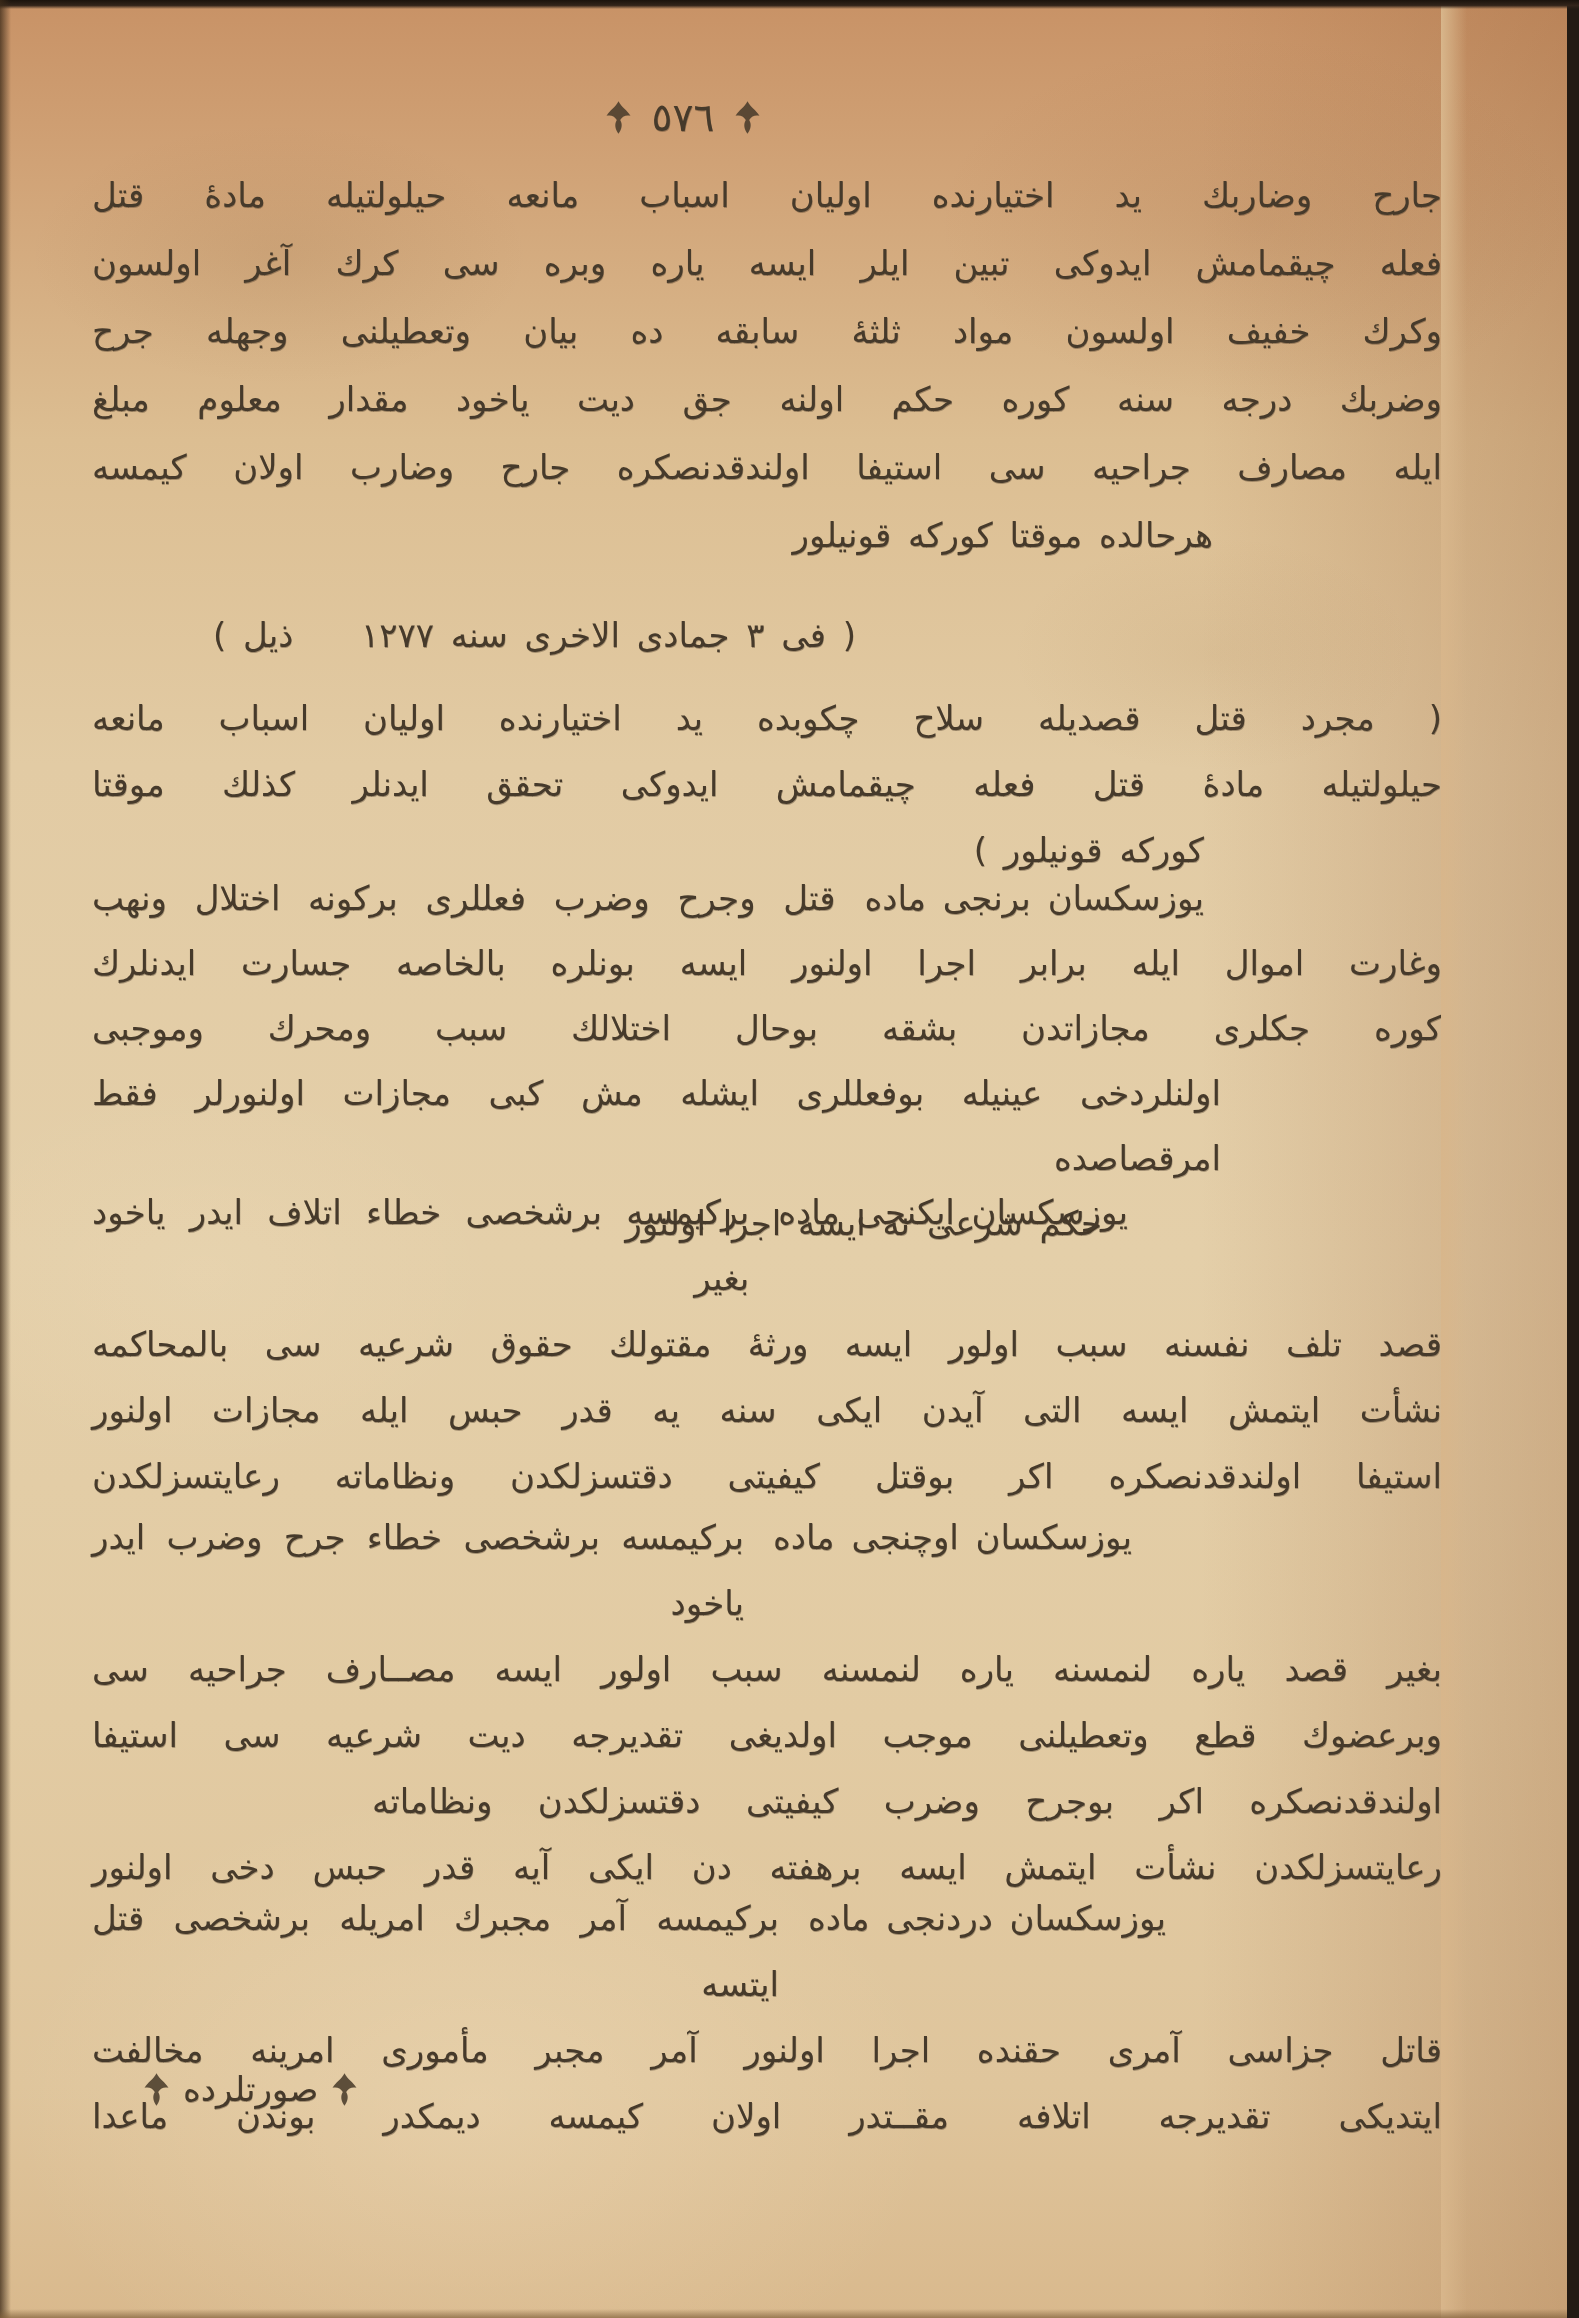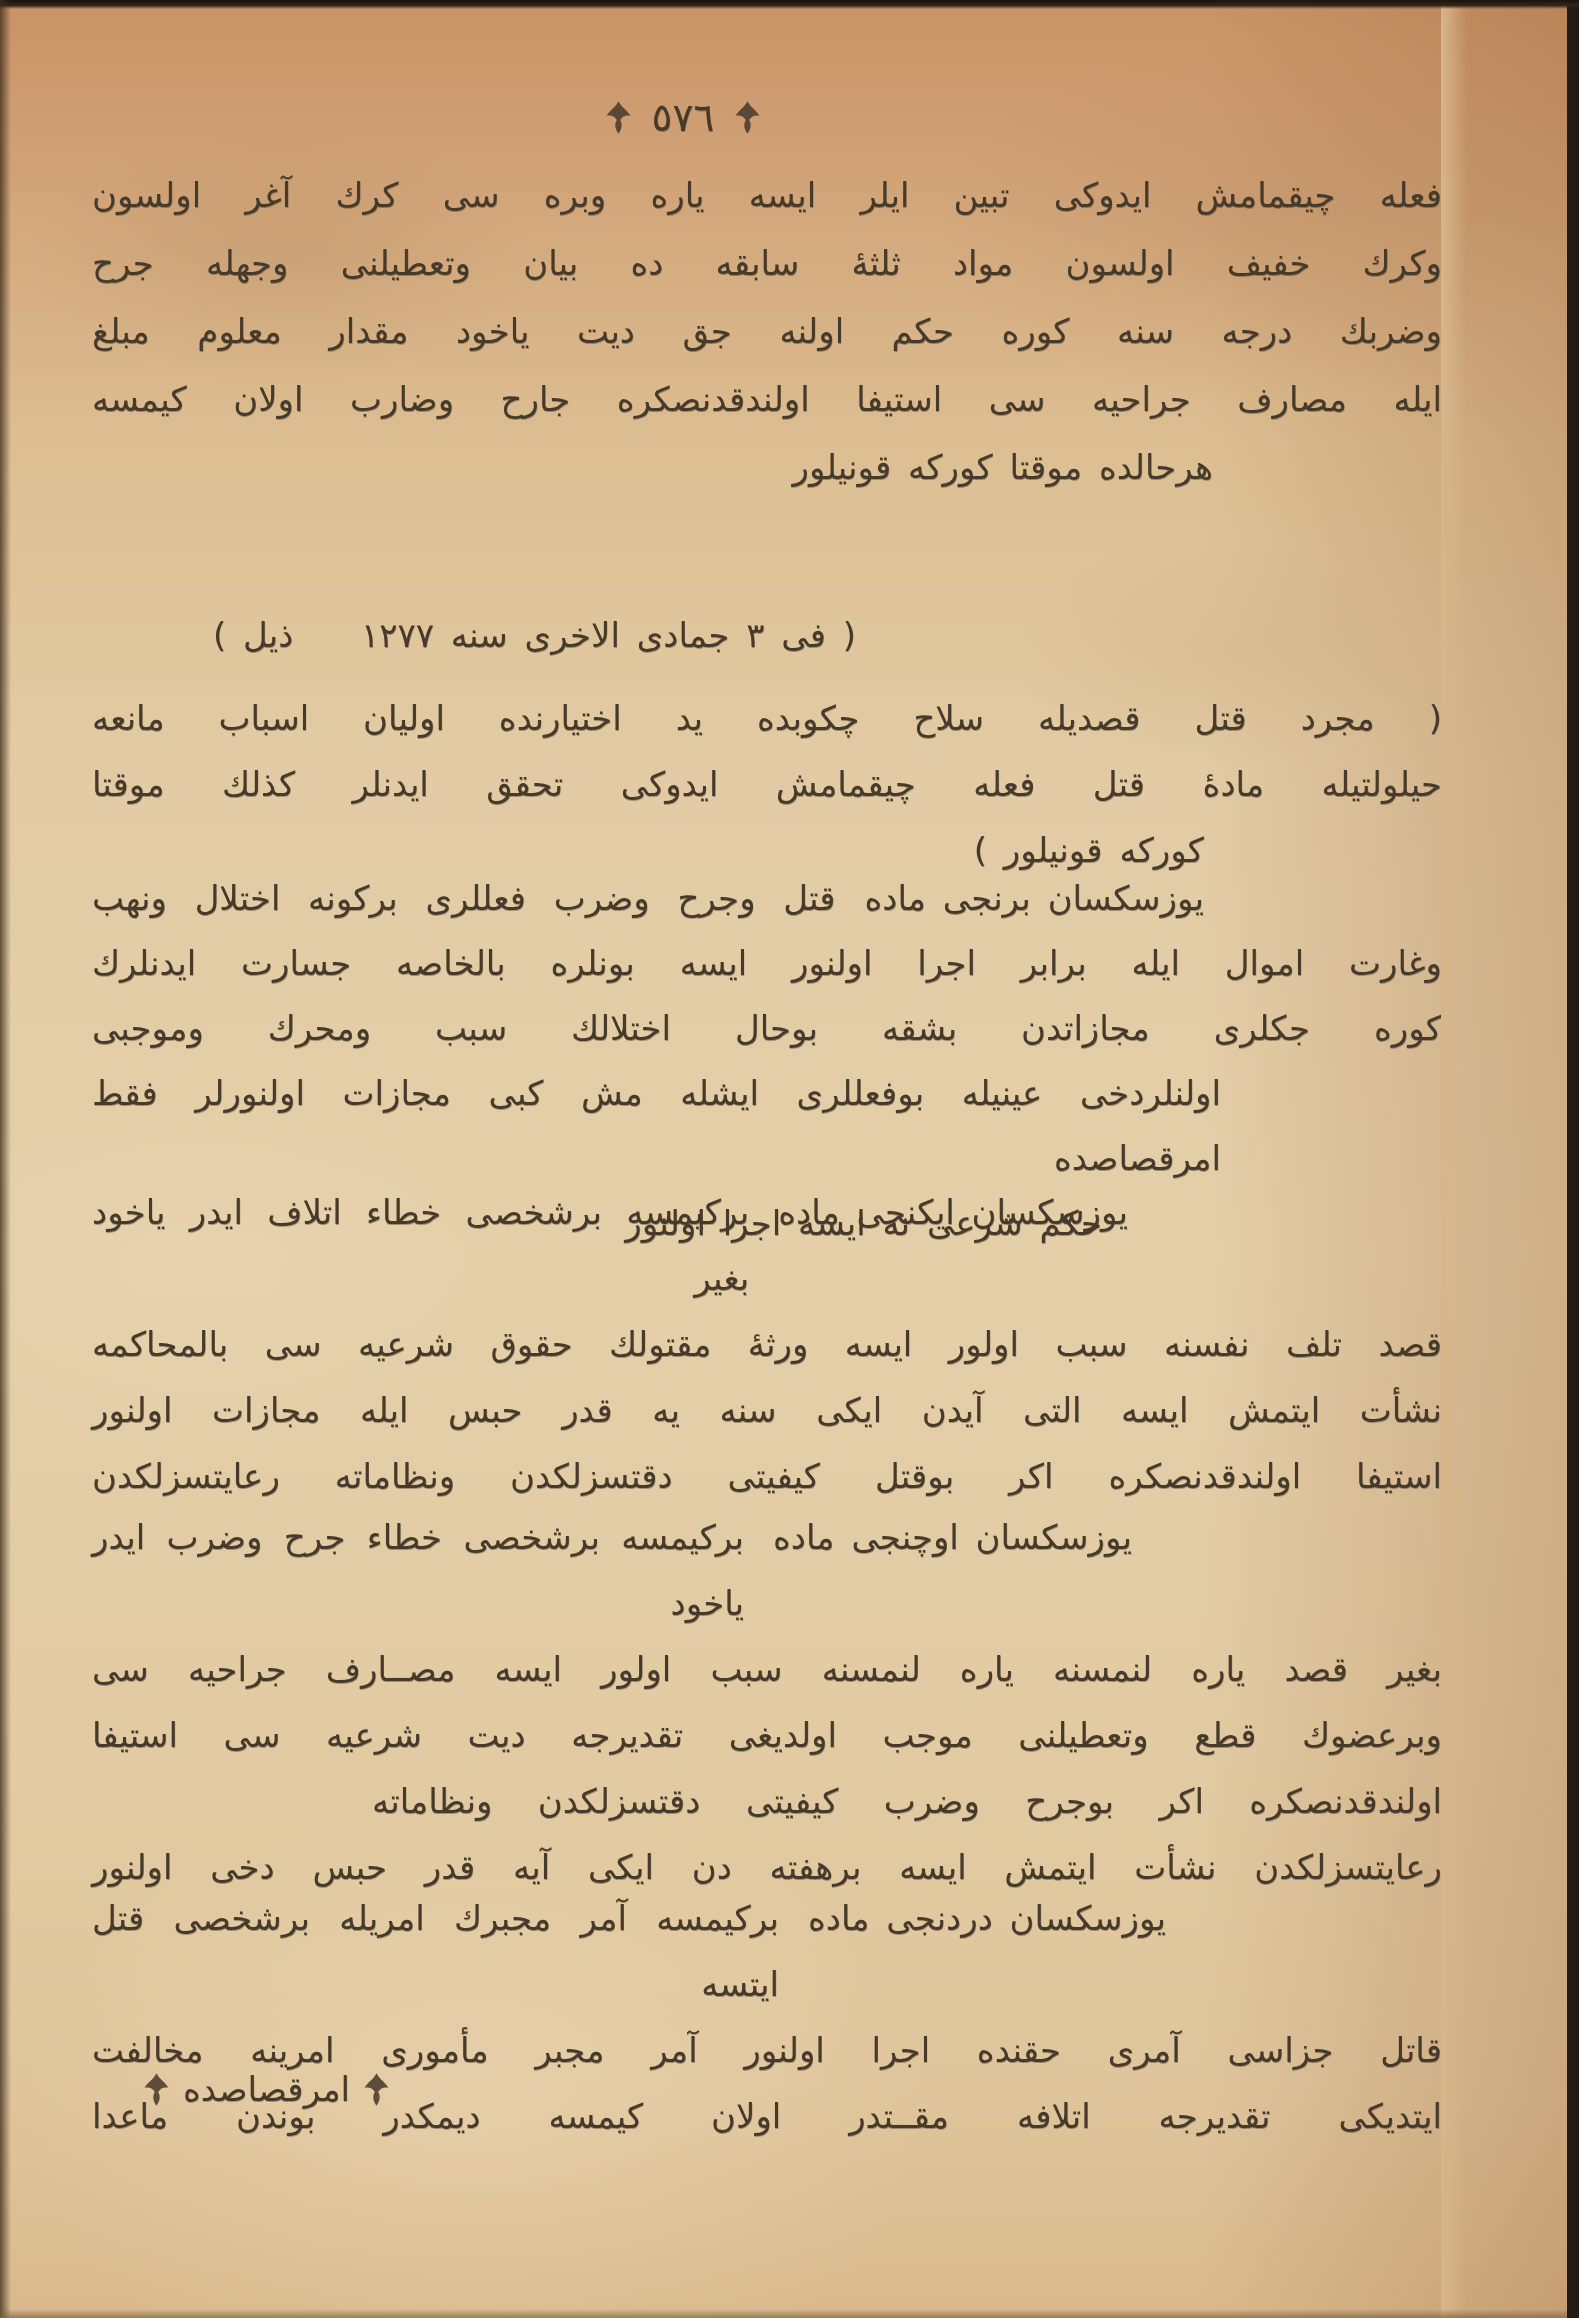--- a/index.html
+++ b/index.html
@@ -93,20 +93,21 @@
     <svg class="fleuron" viewBox="0 0 34 40">
       <path d="M17 1 C13 9 7 11 3 18 C8 17 12 18 15 23 C12 28 13 34 17 39 C21 34 22 28 19 23 C22 18 26 17 31 18 C27 11 21 9 17 1 Z" fill="#4a3c2b" opacity="0.88"></path>
     </svg>
     <span id="page-number">٥٧٦</span>
     <svg class="fleuron mirror" viewBox="0 0 34 40">
       <path d="M17 1 C13 9 7 11 3 18 C8 17 12 18 15 23 C12 28 13 34 17 39 C21 34 22 28 19 23 C22 18 26 17 31 18 C27 11 21 9 17 1 Z" fill="#4a3c2b" opacity="0.88"></path>
     </svg>
   </div>
 
   <div id="p180" class="para">
+    <div class="ln fill">جارح وضاربك يد اختيارنده اوليان اسباب مانعه حيلولتيله مادهٔ قتل</div>
     <div class="ln fill">فعله چيقمامش ايدوكى تبين ايلر ايسه ياره وبره سى كرك آغر اولسون</div>
     <div class="ln fill">وكرك خفيف اولسون مواد ثلثهٔ سابقه ده بيان وتعطيلنى وجهله جرح</div>
     <div class="ln fill">وضربك درجه سنه كوره حكم اولنه جق ديت ياخود مقدار معلوم مبلغ</div>
     <div class="ln fill">ايله مصارف جراحيه سى استيفا اولندقدنصكره جارح وضارب اولان كيمسه</div>
     <div class="ln natural pr270">هرحالده موقتا كوركه قونيلور</div>
   </div>
 
   <div id="zeyl-h" class="para ln natural">( فى ٣ جمادى الاخرى سنه ١٢٧٧   ذيل )</div>
 
   <div id="zeyl" class="para">
@@ -153,21 +154,21 @@
       <span class="art-open">بركيمسه آمر مجبرك امريله برشخصى قتل ايتسه</span>
     </div>
     <div class="ln fill">قاتل جزاسى آمرى حقنده اجرا اولنور آمر مجبر مأمورى امرينه مخالفت</div>
     <div class="ln fill">ايتديكى تقديرجه اتلافه مقــتدر اولان كيمسه ديمكدر بوندن ماعدا</div>
   </div>
 
   <div id="catchword-row">
     <svg class="fleuron" viewBox="0 0 34 40">
       <path d="M17 1 C13 9 7 11 3 18 C8 17 12 18 15 23 C12 28 13 34 17 39 C21 34 22 28 19 23 C22 18 26 17 31 18 C27 11 21 9 17 1 Z" fill="#4a3c2b" opacity="0.88"></path>
     </svg>
-    <span>امرقصاصده</span>
+    <span>صورتلرده</span>
     <svg class="fleuron mirror" viewBox="0 0 34 40">
       <path d="M17 1 C13 9 7 11 3 18 C8 17 12 18 15 23 C12 28 13 34 17 39 C21 34 22 28 19 23 C22 18 26 17 31 18 C27 11 21 9 17 1 Z" fill="#4a3c2b" opacity="0.88"></path>
     </svg>
   </div>
 
   <div id="edges"></div>
   <div id="edge-dark"></div>
   <div id="edge-top"></div>
   <div id="edge-left"></div>
   <div id="edge-bottom"></div>

